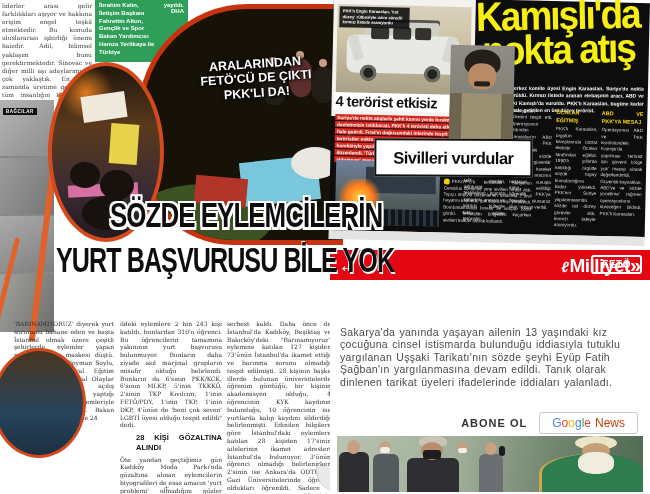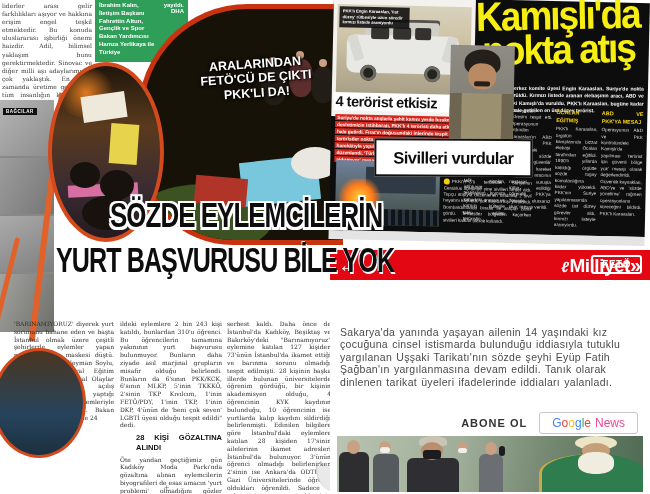--- a/index.html
+++ b/index.html
@@ -126,21 +126,21 @@
           font-size:10px;font-weight:bold;padding:2px 9px;letter-spacing:.5px;}
   .m-headline{position:absolute;left:10px;top:38px;width:300px;font-size:15px;font-weight:800;
               color:#303030;line-height:1.2;letter-spacing:.3px;word-spacing:2px;}
   .m-body{position:absolute;left:10px;top:78px;width:300px;font-size:10.5px;color:#4a4a4a;line-height:1.18;
           letter-spacing:.3px;word-spacing:1px;}
   .m-subrow{position:absolute;right:12px;top:164px;display:flex;align-items:center;gap:12px;}
   .m-abone{font-size:11px;font-weight:bold;color:#333;letter-spacing:1px;}
   .gnews-btn{border:1px solid #c6c6c6;border-radius:3px;background:#fff;padding:3px 12px;font-size:12px;
              display:flex;align-items:center;}
   .g-b{color:#4285F4;} .g-r{color:#EA4335;} .g-y{color:#FBBC05;} .g-g{color:#34A853;}
-  .g-news{color:#ec4899;margin-left:4px;}
+  .g-news{color:#c2410c;margin-left:4px;}
   .m-photo{position:absolute;left:7px;top:188px;width:306px;height:56px;overflow:hidden;
            background:linear-gradient(100deg,#b9c4b2 0%,#9fae98 40%,#72856f 70%,#4e6a52 100%);}
   .mp{position:absolute;}
   .mp-body{background:#2e2e31;border-radius:6px 6px 0 0;}
   .mp-head{background:#c9a084;border-radius:50%;}
   .mp-mask{background:#1c1c1e;border-radius:3px;}
   .mp-maskw{background:#f0efec;border-radius:3px;}
   .sheikh-robe{background:#2f7d4e;border-radius:50% 45% 0 0;box-shadow:inset 3px 0 0 #caa94e;}
   .sheikh-turban{background:#ece4c6;border-radius:50%;}
   .sheikh-beard{background:#f1ece0;border-radius:42%;}
@@ -287,21 +287,21 @@
 
   <div class="abs milliyet">
 
     <div class="m-header">
       <span class="m-back">←</span>
       <span class="m-logo"><span class="m-flame">ℓ</span><span>Milliyet</span><span class="m-chev">»</span></span>
       <span class="m-menu">FETÖ</span>
     </div>
 
 
-    <div class="m-body">Sakarya'da yanında yaşayan ailenin 14 yaşındaki kız çocuğuna cinsel istismarda bulunduğu iddiasıyla tutuklu yargılanan Uşşaki Tarikatı'nın sözde şeyhi Eyüp Fatih Şağban'ın yargılanmasına devam edildi. Tanık olarak dinlenen tarikat üyeleri ifadelerinde iddiaları yalanladı.</div>
+    <div class="m-body">Sakarya'da yanında yaşayan ailenin 13 yaşındaki kız çocuğuna cinsel istismarda bulunduğu iddiasıyla tutuklu yargılanan Uşşaki Tarikatı'nın sözde şeyhi Eyüp Fatih Şağban'ın yargılanmasına devam edildi. Tanık olarak dinlenen tarikat üyeleri ifadelerinde iddiaları yalanladı.</div>
 
     <div class="m-subrow">
       <span class="m-abone">ABONE OL</span>
       <span class="gnews-btn">
         <span class="g-b">G</span>
           <span class="g-r">o</span>
           <span class="g-y">o</span>
           <span class="g-b">g</span>
           <span class="g-g">l</span>
           <span class="g-r">e</span>

